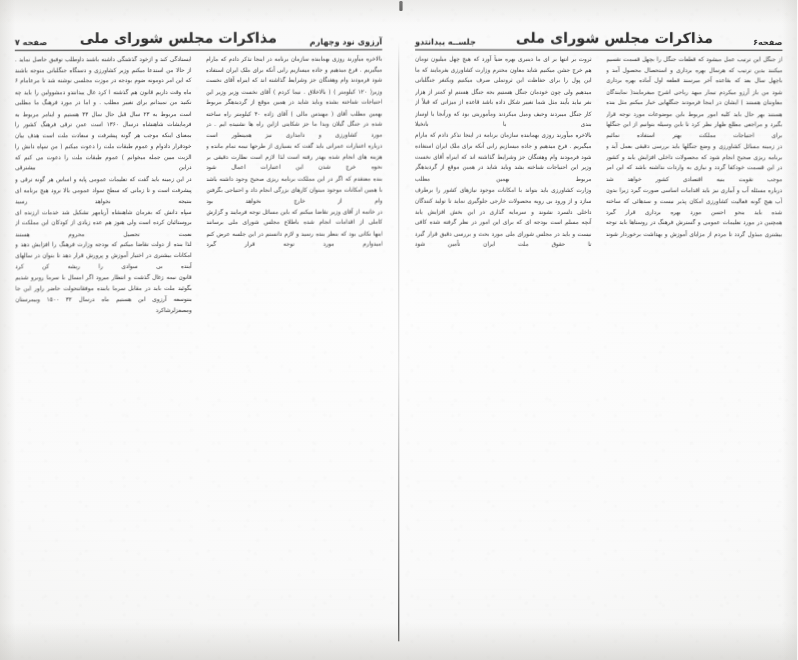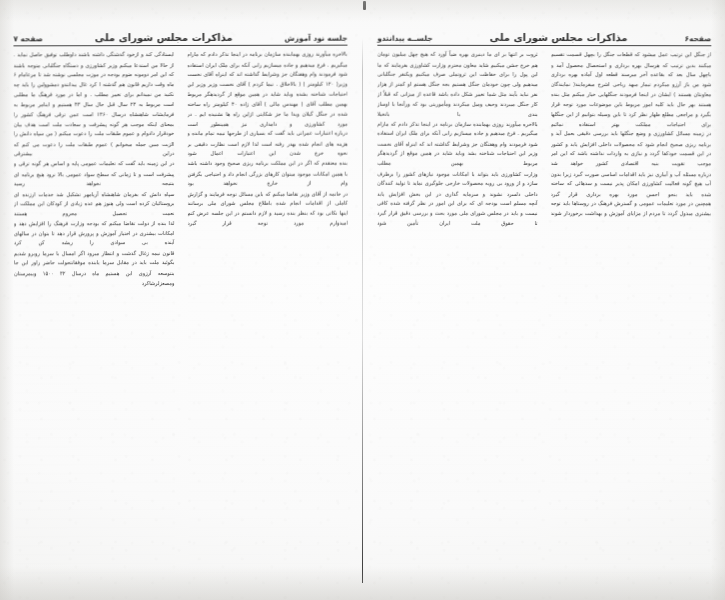--- a/index.html
+++ b/index.html
@@ -53,21 +53,21 @@
   .page-inner{position:absolute;top:28px;bottom:22px;left:14px;right:14px;}
 
   
   .page-header{
     display:flex;align-items:flex-end;justify-content:space-between;
     height:15px;color:#1d1d1d;
     font-size:7.4px;font-weight:bold;letter-spacing:.2px;
     white-space:nowrap;
   }
   .page-header .hd{opacity:.92;filter:blur(.18px);text-align:center;}
-  .page-header .hd-center{font-size:10px;}
+  .page-header .hd-center{font-size:13px;}
   .header-rule{
     margin-top:2px;height:0;
     border-top:1.5px solid #2a2a2a;
     opacity:.88;
     filter:blur(.15px);
   }
 
   
   .columns{
     position:absolute;top:22px;bottom:0;left:0;right:0;
@@ -137,21 +137,21 @@
           </div>
           <div class="streaks"></div>
         </div>
       </div>
     </div>
   </div>
 
   <div class="page" id="page-left">
     <div class="page-inner">
       <div class="page-header">
-        <span class="hd hd-inner">جلسه نود آموزش</span>
+        <span class="hd hd-inner">آرزوى نود وچهارم</span>
         <span class="hd hd-center">مذاكرات مجلس شوراى ملى</span>
         <span class="hd hd-outer">صفحه ۷</span>
       </div>
       <div class="header-rule"></div>
 
       <div class="columns">
         <div class="col">
           <div class="col-body">
             <p>بالاخره میآورند روزى بهمابنده سازمان برنامه در اینجا تذکر دادم که مارام میگیریم . فرع میدهیم و جاده میسازیم رابى آنکه براى ملک ایران استفاده شود فرمودند وام وهفتگان جز وشرایط گذاشته اند که اینراه آقاى نخست وزیر( ۱۲۰ کیلومتر ) ( بالاخلاق . نیما کردم ) آقاى نخست وزیر وزیر این احتیاجات شناخته بشده وباید شاید در همین موقع از گردیدهگر مربوط بهمین مطلب آقاى ( مهندس مالى ) آقاى زاده ۴۰ کیلومتر راه ساخته شده در جنگل گیلان ویدا ما جز شکایتى ازاین راه ها نشنیده ایم . در مورد کشاورزى و دامدارى نیز همینطور است</p>
             <p>درباره اعتبارات عمرانى باید گفت که بسیارى از طرحها نیمه تمام مانده و هزینه هاى انجام شده بهدر رفته است لذا لازم است نظارت دقیقى بر نحوه خرج شدن این اعتبارات اعمال شود</p>

